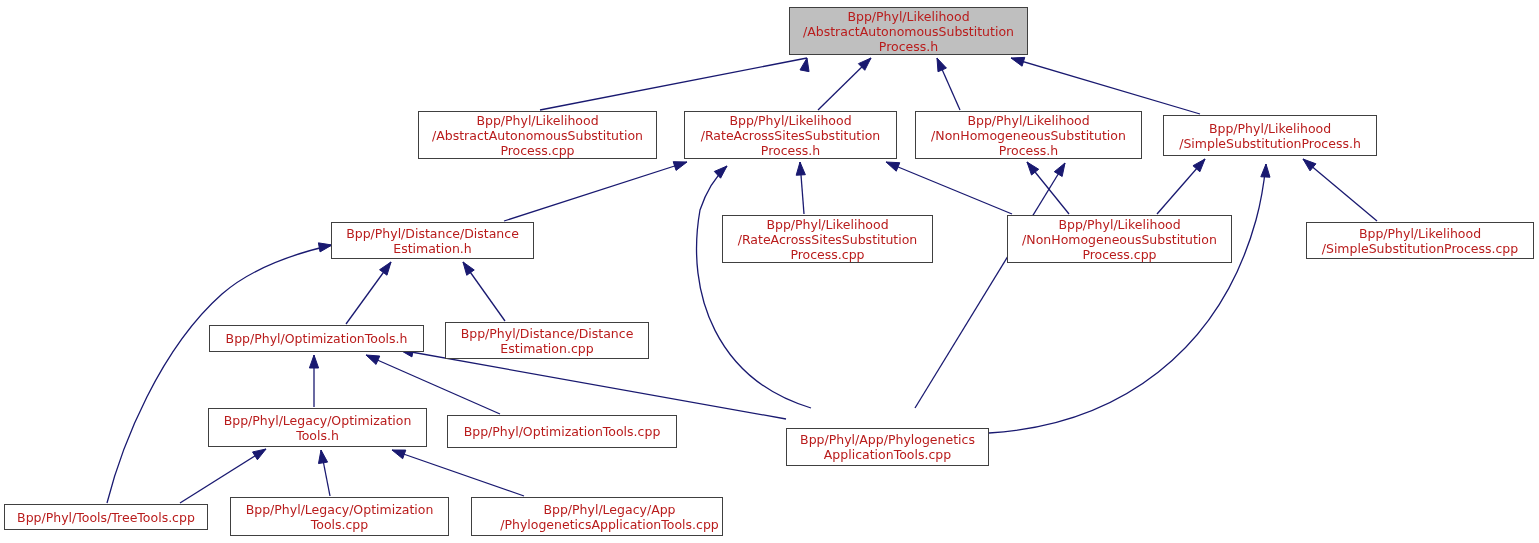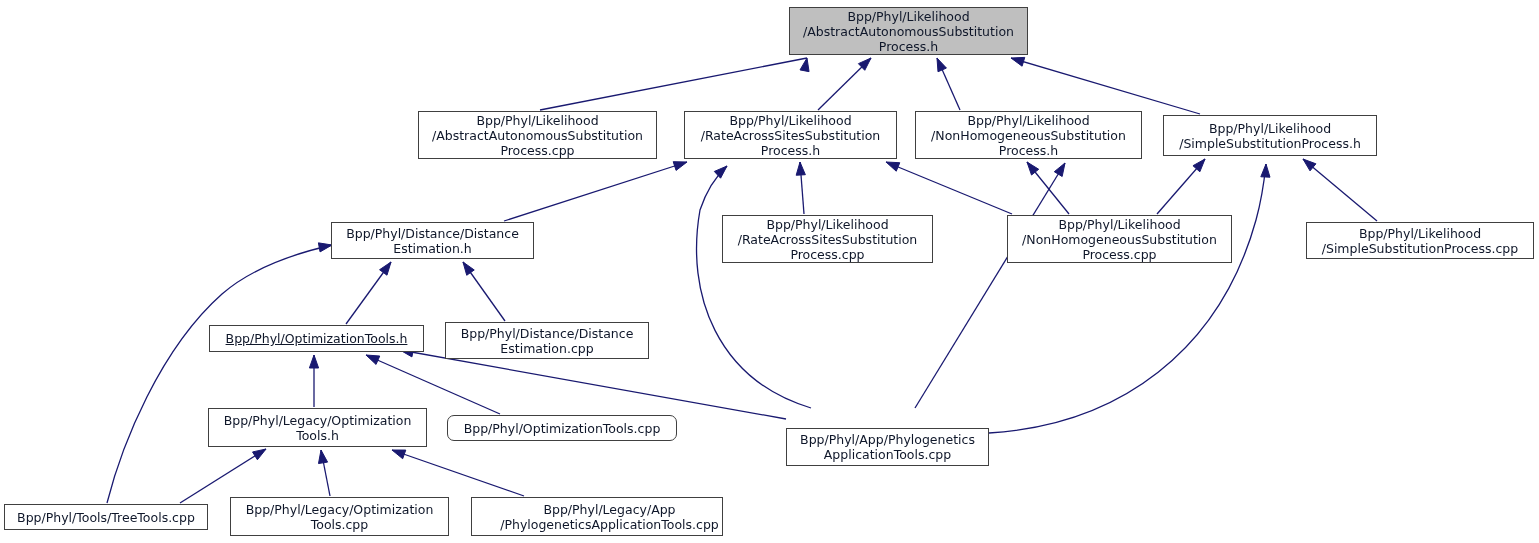--- a/index.html
+++ b/index.html
@@ -24,21 +24,21 @@
   }
   .node {
     position: absolute;
     box-sizing: border-box;
     background: #ffffff;
     border: 1px solid #404040;
     display: flex;
     align-items: center;
     justify-content: center;
     text-align: center;
-    color: #0f172a;
+    color: #b91c1c;
     font-size: 12.5px;
     line-height: 15px;
     letter-spacing: 0px;
     white-space: pre-line;
     padding: 0 3px;
   }
   .node.header {
     border: 1.6px solid #404040;
   }
   .node.current {
@@ -114,26 +114,26 @@
       <div class="node header" style="left: 331px; top: 222px; width: 203px; height: 37px;">Bpp/Phyl/Distance/Distance
 Estimation.h</div>
       <div class="node" style="left: 722px; top: 215px; width: 211px; height: 48px;">Bpp/Phyl/Likelihood
 /RateAcrossSitesSubstitution
 Process.cpp</div>
       <div class="node" style="left: 1007px; top: 215px; width: 225px; height: 48px;">Bpp/Phyl/Likelihood
 /NonHomogeneousSubstitution
 Process.cpp</div>
       <div class="node" style="left: 1306px; top: 222px; width: 228px; height: 37px;">Bpp/Phyl/Likelihood
 /SimpleSubstitutionProcess.cpp</div>
-      <div class="node header" style="left: 209px; top: 325px; width: 215px; height: 27px; text-decoration: underline;">Bpp/Phyl/OptimizationTools.h</div>
+      <div class="node header" style="left: 209px; top: 325px; width: 215px; height: 27px;">Bpp/Phyl/OptimizationTools.h</div>
       <div class="node" style="left: 445px; top: 322px; width: 204px; height: 37px;">Bpp/Phyl/Distance/Distance
 Estimation.cpp</div>
       <div class="node header" style="left: 208px; top: 408px; width: 219px; height: 39px;">Bpp/Phyl/Legacy/Optimization
 Tools.h</div>
-      <div class="node" style="left: 447px; top: 415px; width: 230px; height: 26px; border-radius: 7px;">Bpp/Phyl/OptimizationTools.cpp</div>
+      <div class="node" style="left: 447px; top: 415px; width: 230px; height: 33px;">Bpp/Phyl/OptimizationTools.cpp</div>
       <div class="node" style="left: 786px; top: 409px; width: 203px; height: 38px; margin-top: 19px;">Bpp/Phyl/App/Phylogenetics
 ApplicationTools.cpp</div>
       <div class="node" style="left: 4px; top: 504px; width: 204px; height: 26px;">Bpp/Phyl/Tools/TreeTools.cpp</div>
       <div class="node" style="left: 230px; top: 497px; width: 219px; height: 39px;">Bpp/Phyl/Legacy/Optimization
 Tools.cpp</div>
       <div class="node" style="left: 471px; top: 497px; width: 252px; height: 39px; padding-left: 28px;">Bpp/Phyl/Legacy/App
 /PhylogeneticsApplicationTools.cpp</div>
     </div>
 </div>
 

